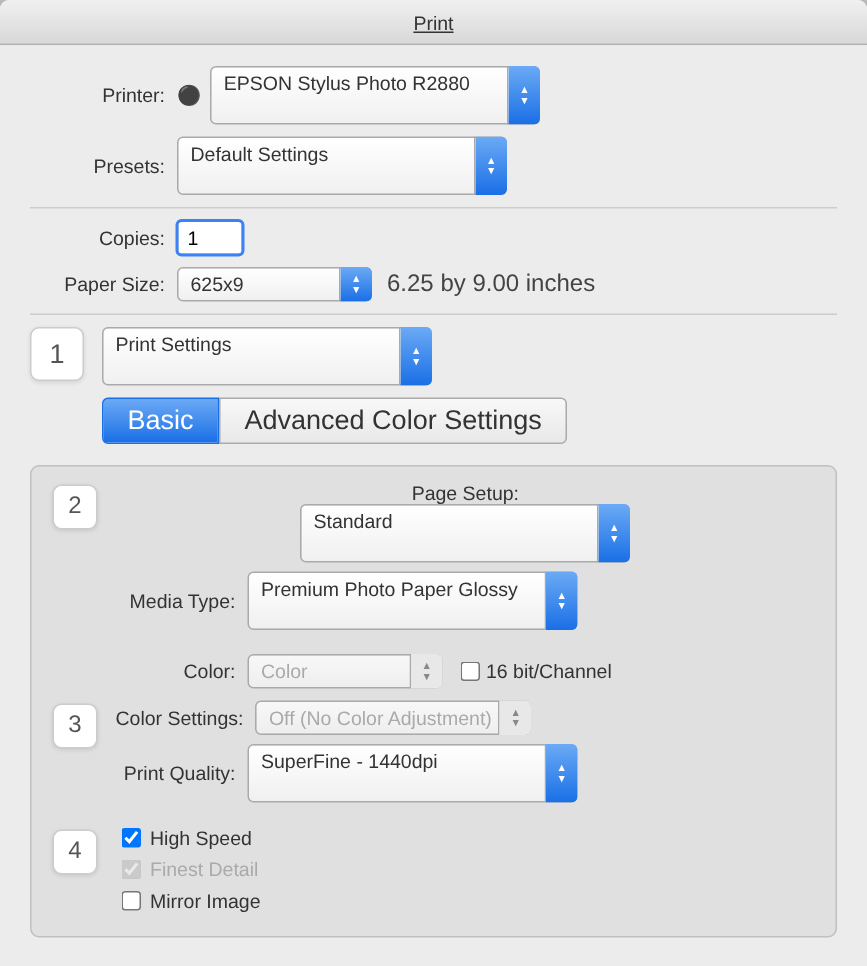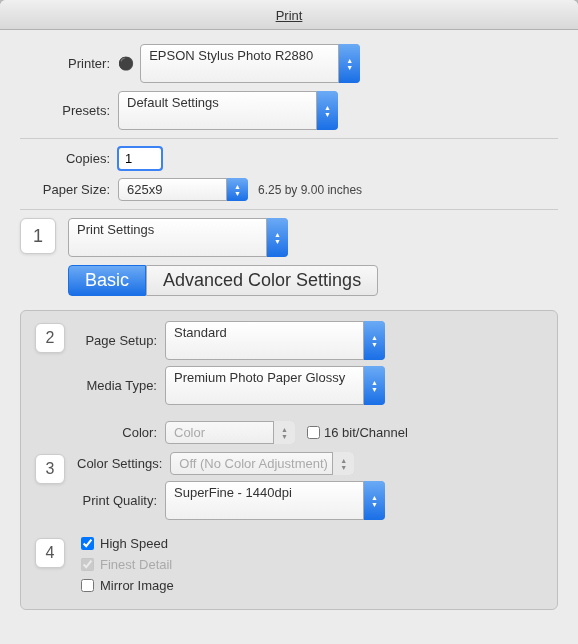--- a/index.html
+++ b/index.html
@@ -124,21 +124,21 @@
       border: 1px solid #aaa;
       border-radius: 4px;
       padding: 3px 24px 3px 8px;
       font-size: 13px;
       color: #333;
       cursor: pointer;
       outline: none;
       min-width: 130px;
     }
     .paper-size-note {
-      font-size: 12px;
+      font-size: 16px;
       color: #444;
       text-align: right;
     }
     .divider {
       border: none;
       border-top: 1px solid #ccc;
       margin: 8px 0;
     }
     
     .badge-row {
@@ -434,21 +434,21 @@
     </div>
 
     <div class="inner-section">
 
       <div style="display:flex; align-items:flex-start; margin-bottom:8px;">
         <div class="badge small-badge" style="margin-top:2px;">
           <span>2</span>
         </div>
         <div style="flex:1;">
 
-          <div class="form-row" style="margin-bottom:6px;">
+          <div class="form-row" style="margin-bottom:6px;flex-direction:column;">
             <span class="form-label" style="min-width:80px;">Page Setup:</span>
             <div class="select-wrapper">
               <select class="select-control">
                 <option value="Standard">Standard</option>
               </select>
               <div class="select-arrow"></div>
             </div>
           </div>
 
           <div class="form-row">

